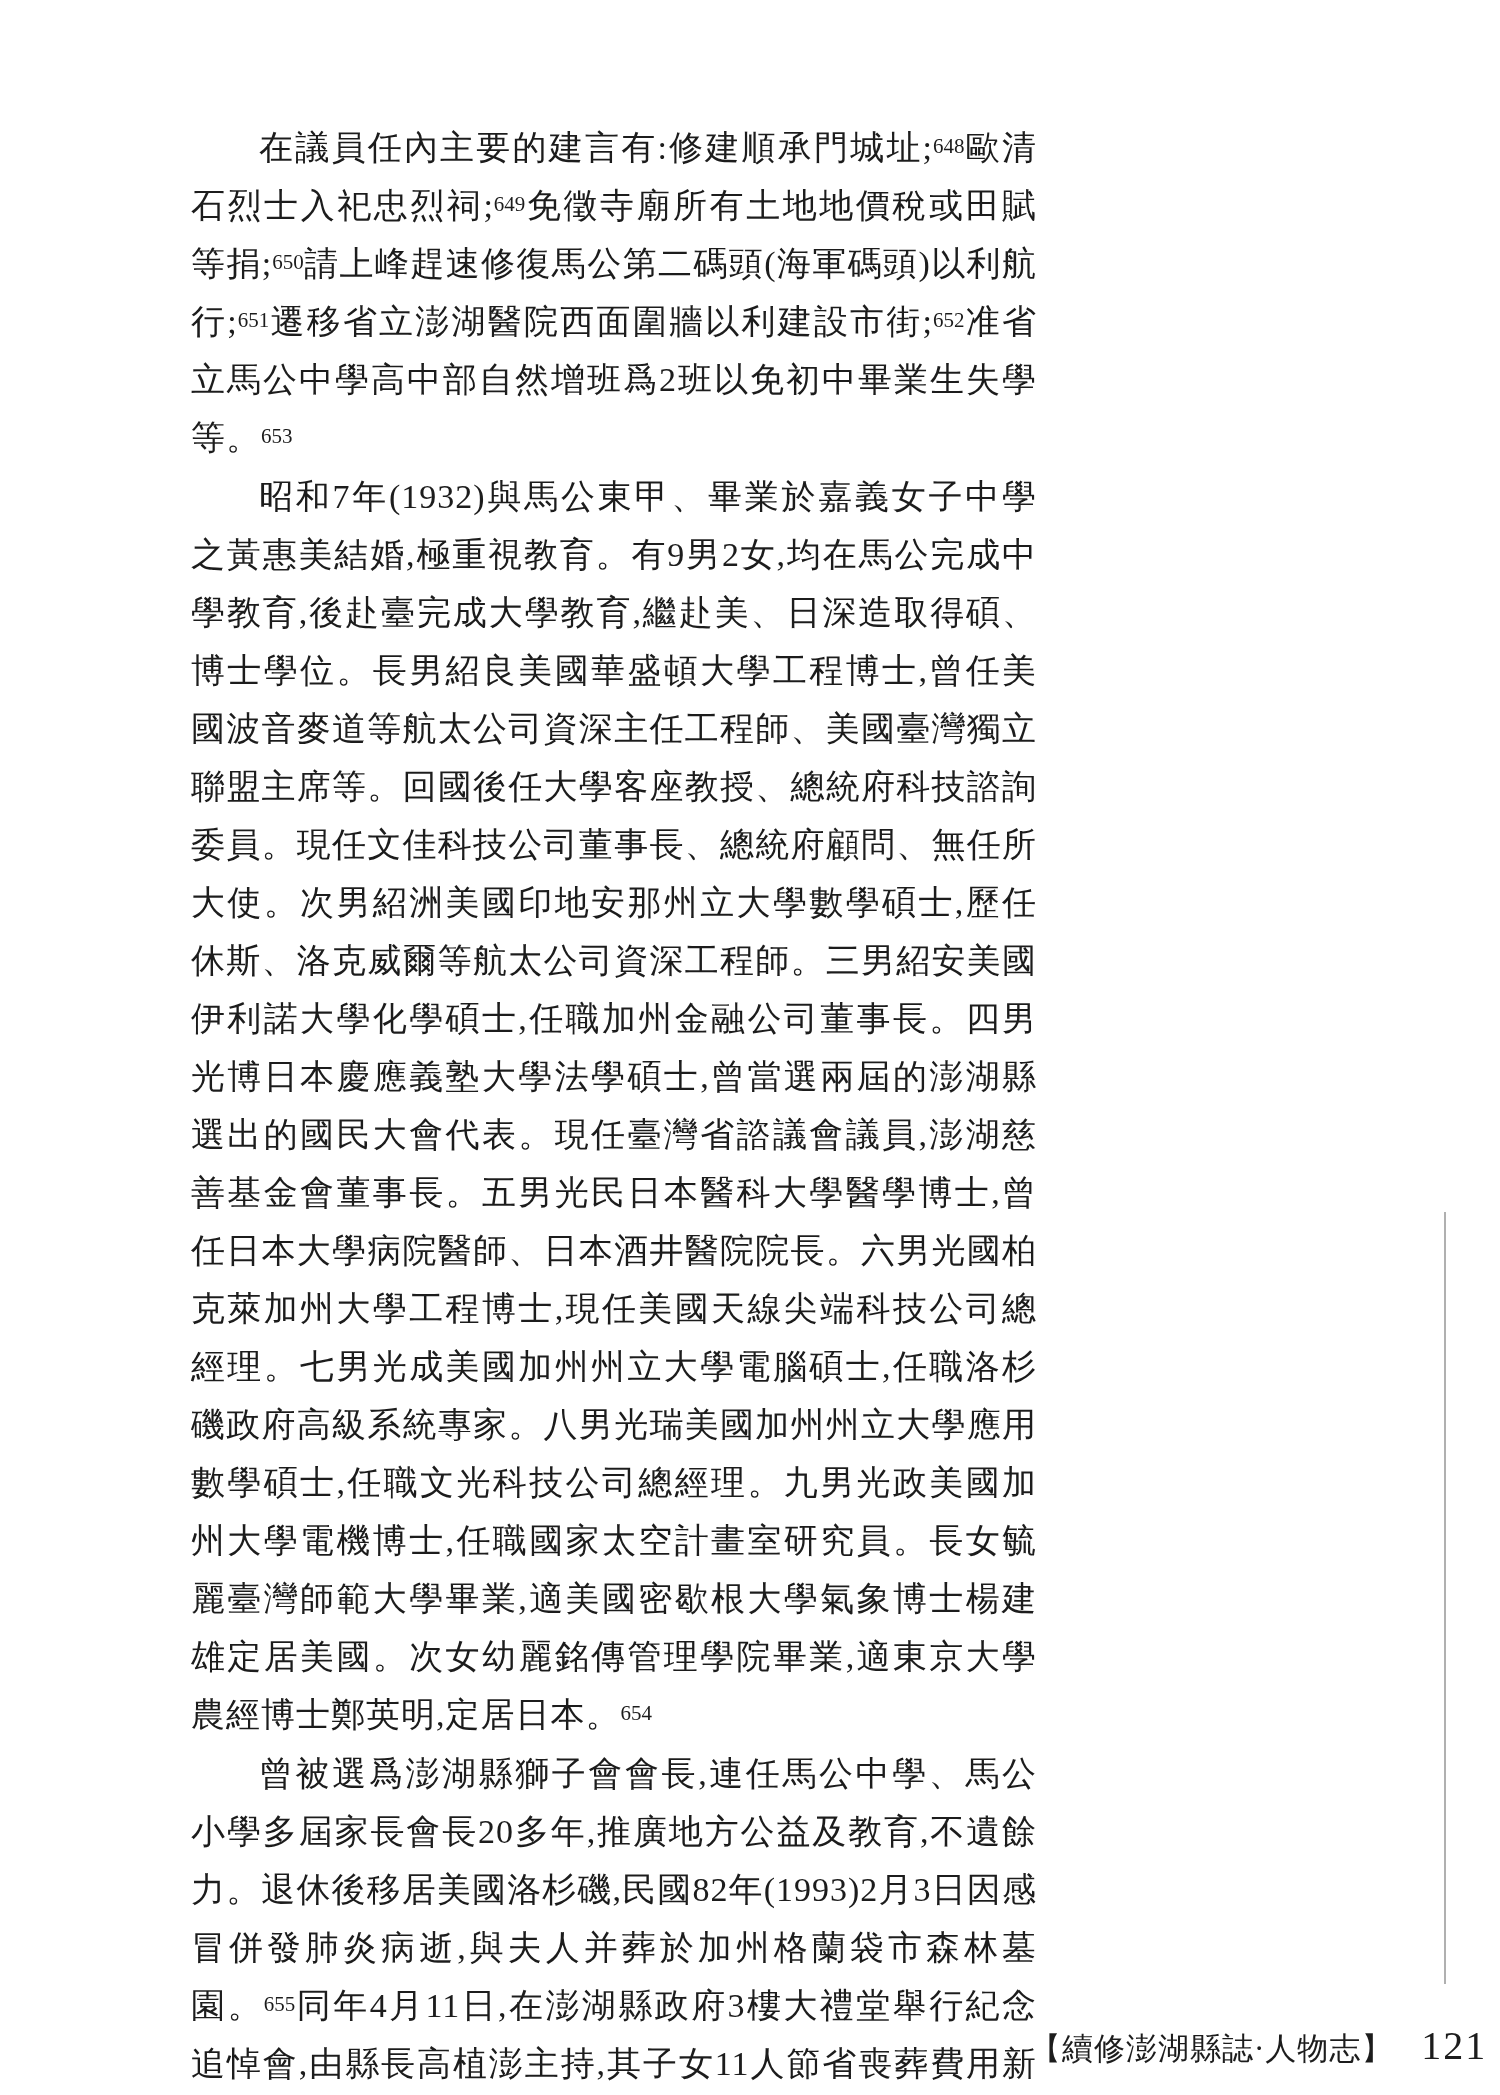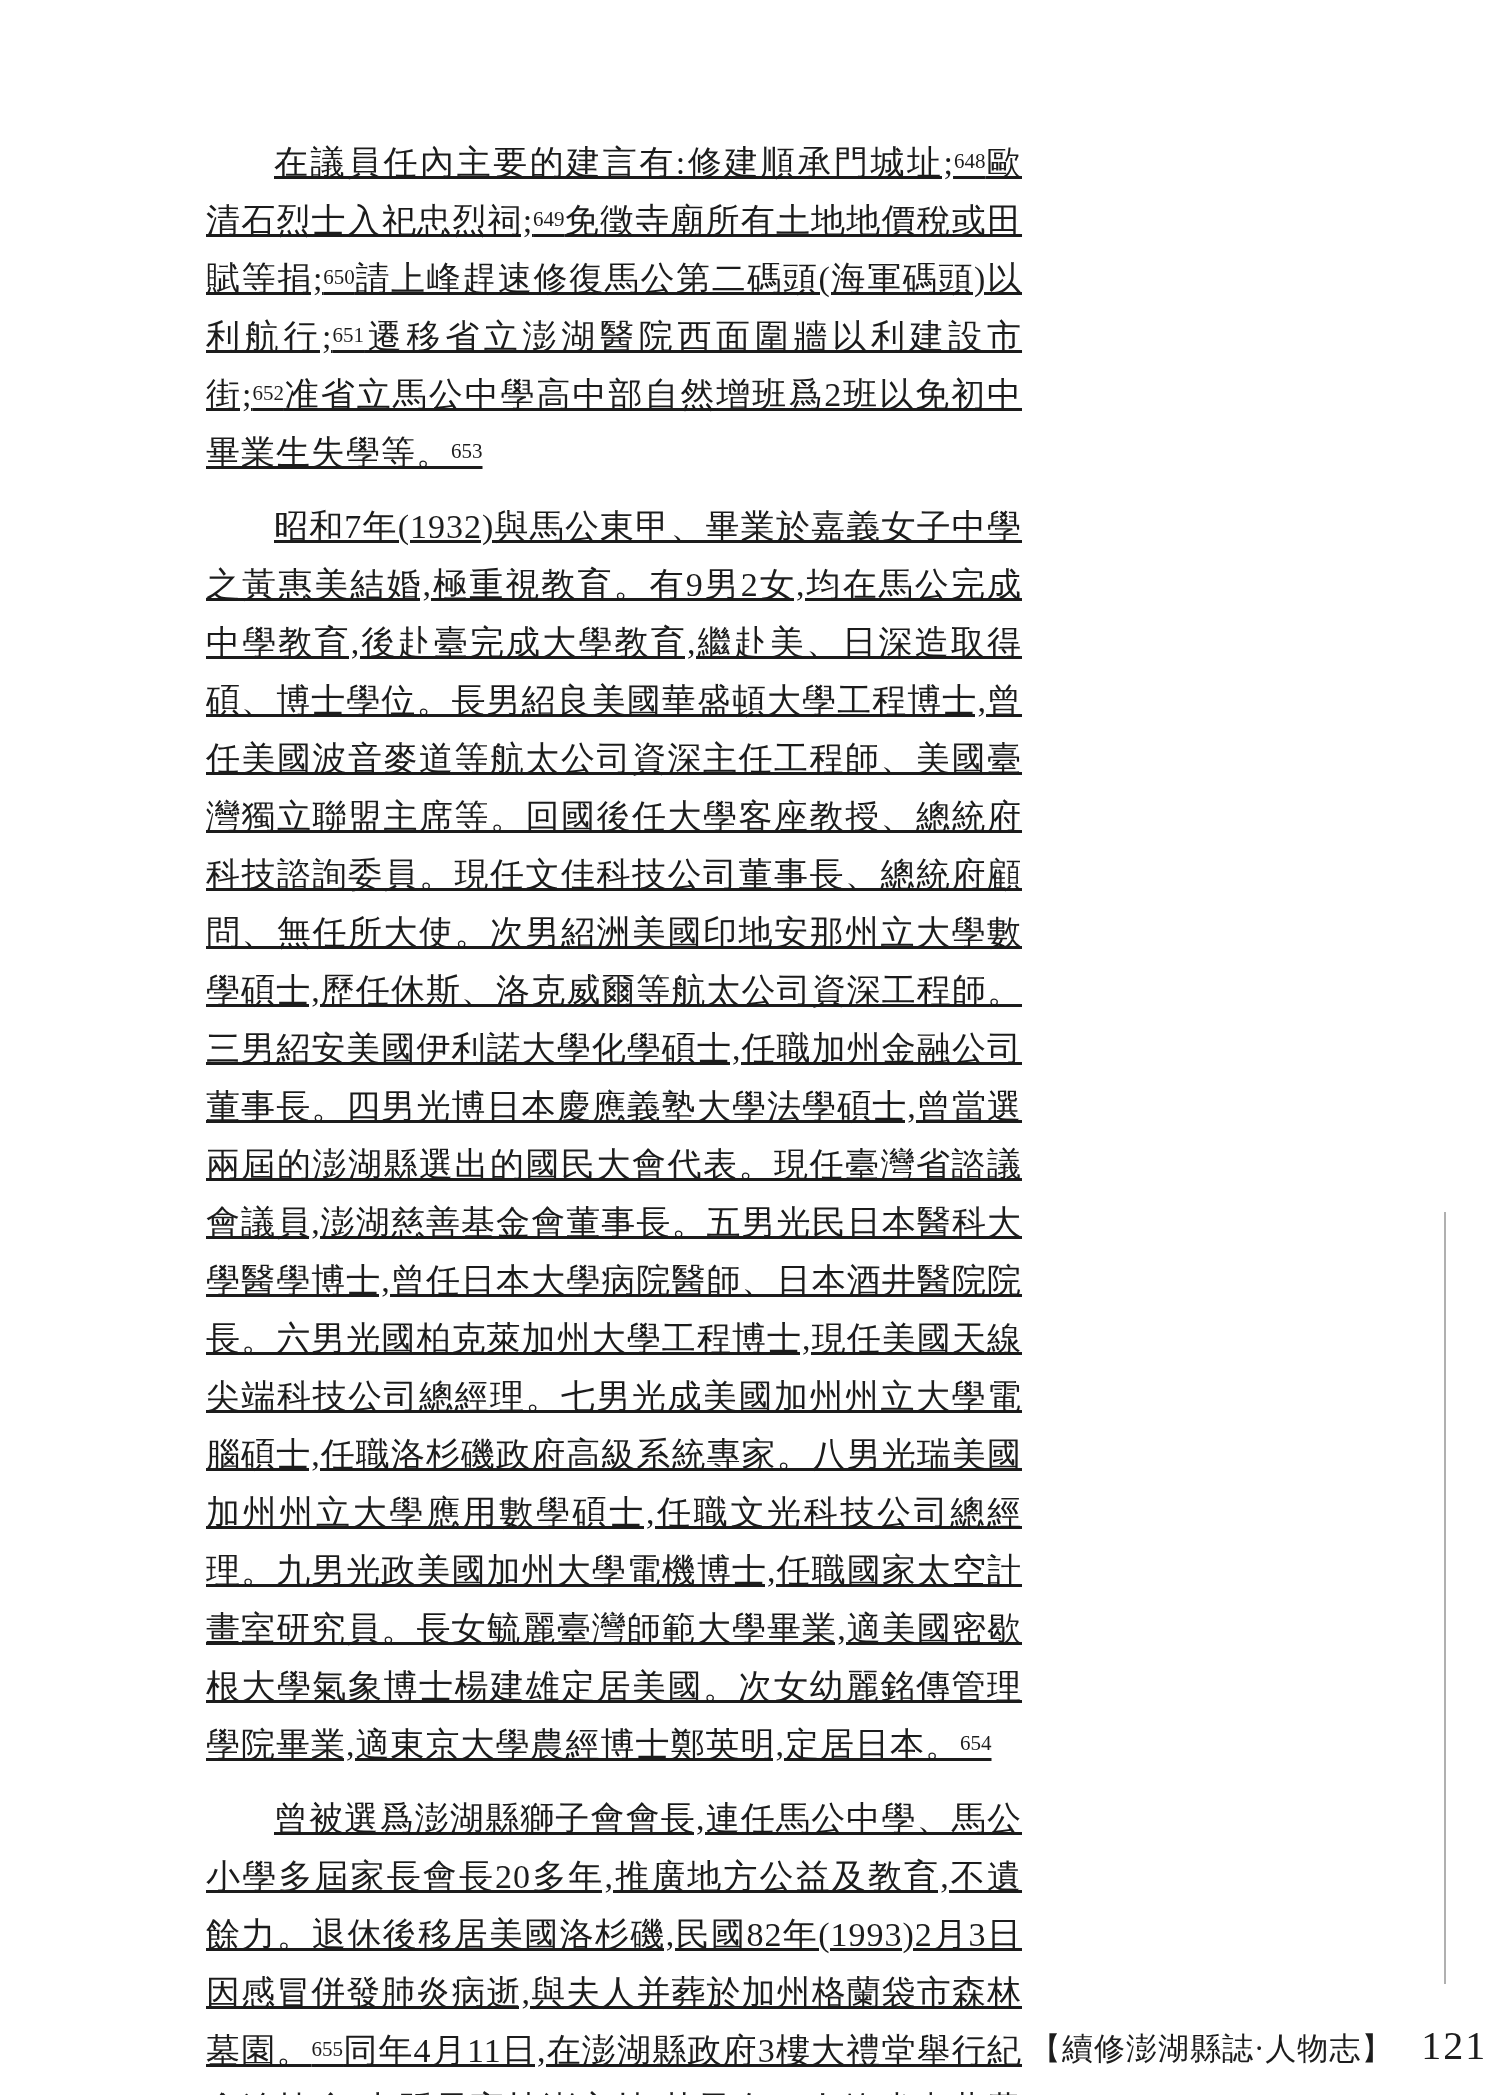--- a/index.html
+++ b/index.html
@@ -4,22 +4,22 @@
 <style>
   html,body{margin:0;padding:0;}
   body{
     width:1500px;height:2095px;position:relative;background:#ffffff;
     font-family:"Liberation Serif","DejaVu Serif",serif;color:#1c1c1c;
     overflow:hidden;
   }
   .page{position:absolute;inset:0;background:#fff;}
   .content{position:absolute;left:190px;top:118px;width:848px;}
   .body-par{
-    margin:16px;font-size:34px;line-height:58px;text-align:justify;
-    text-indent:2em;letter-spacing:1px;text-decoration:underline;
+    margin:1px;font-size:34px;line-height:58px;text-align:justify;
+    text-indent:2em;letter-spacing:1px;
   }
   .fn-ref{
     font-size:21px;line-height:0;vertical-align:6px;letter-spacing:0;
     font-family:"Liberation Serif",serif;
   }
   .edge-line{
     position:absolute;left:1444px;top:1212px;width:2px;height:772px;
     background:#b0b0b0;
   }
   .footer{

